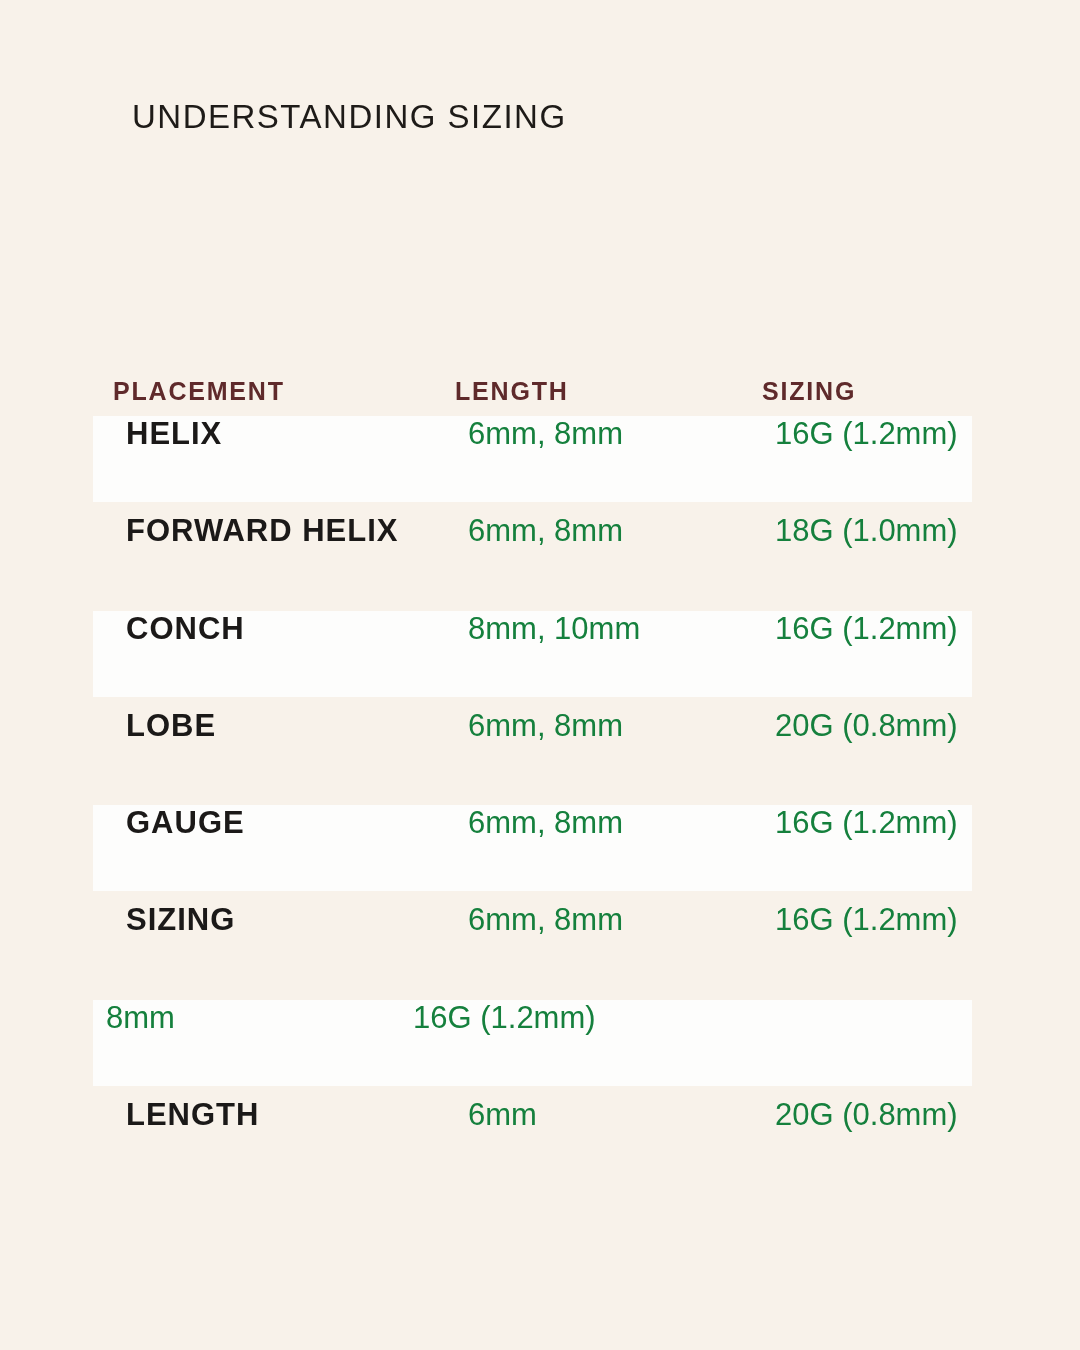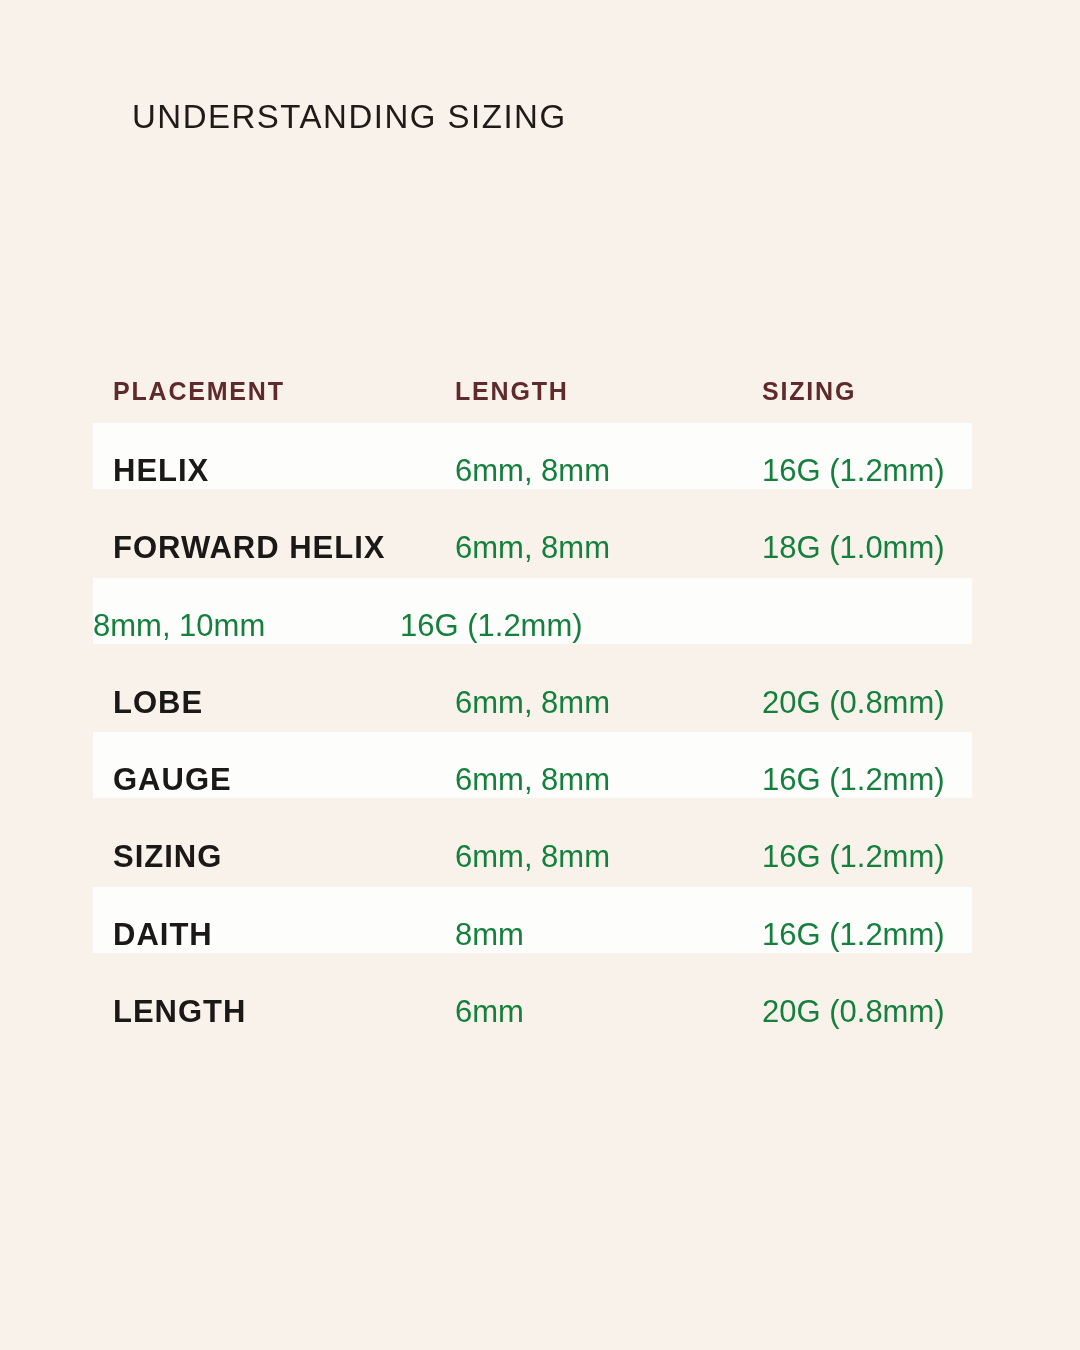--- a/index.html
+++ b/index.html
@@ -43,40 +43,41 @@
   .sizing-table {
     position: absolute;
     left: 93px;
     top: 376px;
     width: 879px;
   }
   .thead {
     display: flex;
     align-items: center;
     height: 30px;
-    margin-bottom: 17px;
+    margin-bottom: 10px;
   }
   .col-label {
     font-weight: bold;
     font-size: 25px;
     letter-spacing: 1.8px;
     color: #5f2a2b;
   }
   .col-1 { width: 362px; padding-left: 20px; box-sizing: border-box; }
   .col-2 { width: 307px; }
   .col-3 { flex: 1; }
   .rows {
     display: flex;
     flex-direction: column;
     row-gap: 11.3px;
   }
   .row {
     display: flex;
-    align-items: flex-end;
-    height: 66px;
+    align-items: flex-start;
+    height: 86px;
+    padding-left: 13px;
   }
   .row:nth-child(odd) {
     background: #fdfdfc;
   }
   .cell {
     font-size: 31px;
     color: #15803d;
   }
   .cell-placement {
     font-weight: bold;
@@ -107,20 +108,21 @@
         <div class="cell col-3">16G (1.2mm)</div>
       </div>
 
       <div class="row">
         <div class="cell cell-placement col-1">FORWARD HELIX</div>
         <div class="cell col-2">6mm, 8mm</div>
         <div class="cell col-3">18G (1.0mm)</div>
       </div>
 
       <div class="row">
+        <div class="cell cell-placement col-1">CONCH</div>
         <div class="cell col-2">8mm, 10mm</div>
         <div class="cell col-3">16G (1.2mm)</div>
       </div>
 
       <div class="row">
         <div class="cell cell-placement col-1">LOBE</div>
         <div class="cell col-2">6mm, 8mm</div>
         <div class="cell col-3">20G (0.8mm)</div>
       </div>
 
@@ -130,21 +132,20 @@
         <div class="cell col-3">16G (1.2mm)</div>
       </div>
 
       <div class="row">
         <div class="cell cell-placement col-1">SIZING</div>
         <div class="cell col-2">6mm, 8mm</div>
         <div class="cell col-3">16G (1.2mm)</div>
       </div>
 
       <div class="row">
-        <div class="cell cell-placement col-1">DAITH</div>
         <div class="cell col-2">8mm</div>
         <div class="cell col-3">16G (1.2mm)</div>
       </div>
 
       <div class="row">
         <div class="cell cell-placement col-1">LENGTH</div>
         <div class="cell col-2">6mm</div>
         <div class="cell col-3">20G (0.8mm)</div>
       </div>
 

